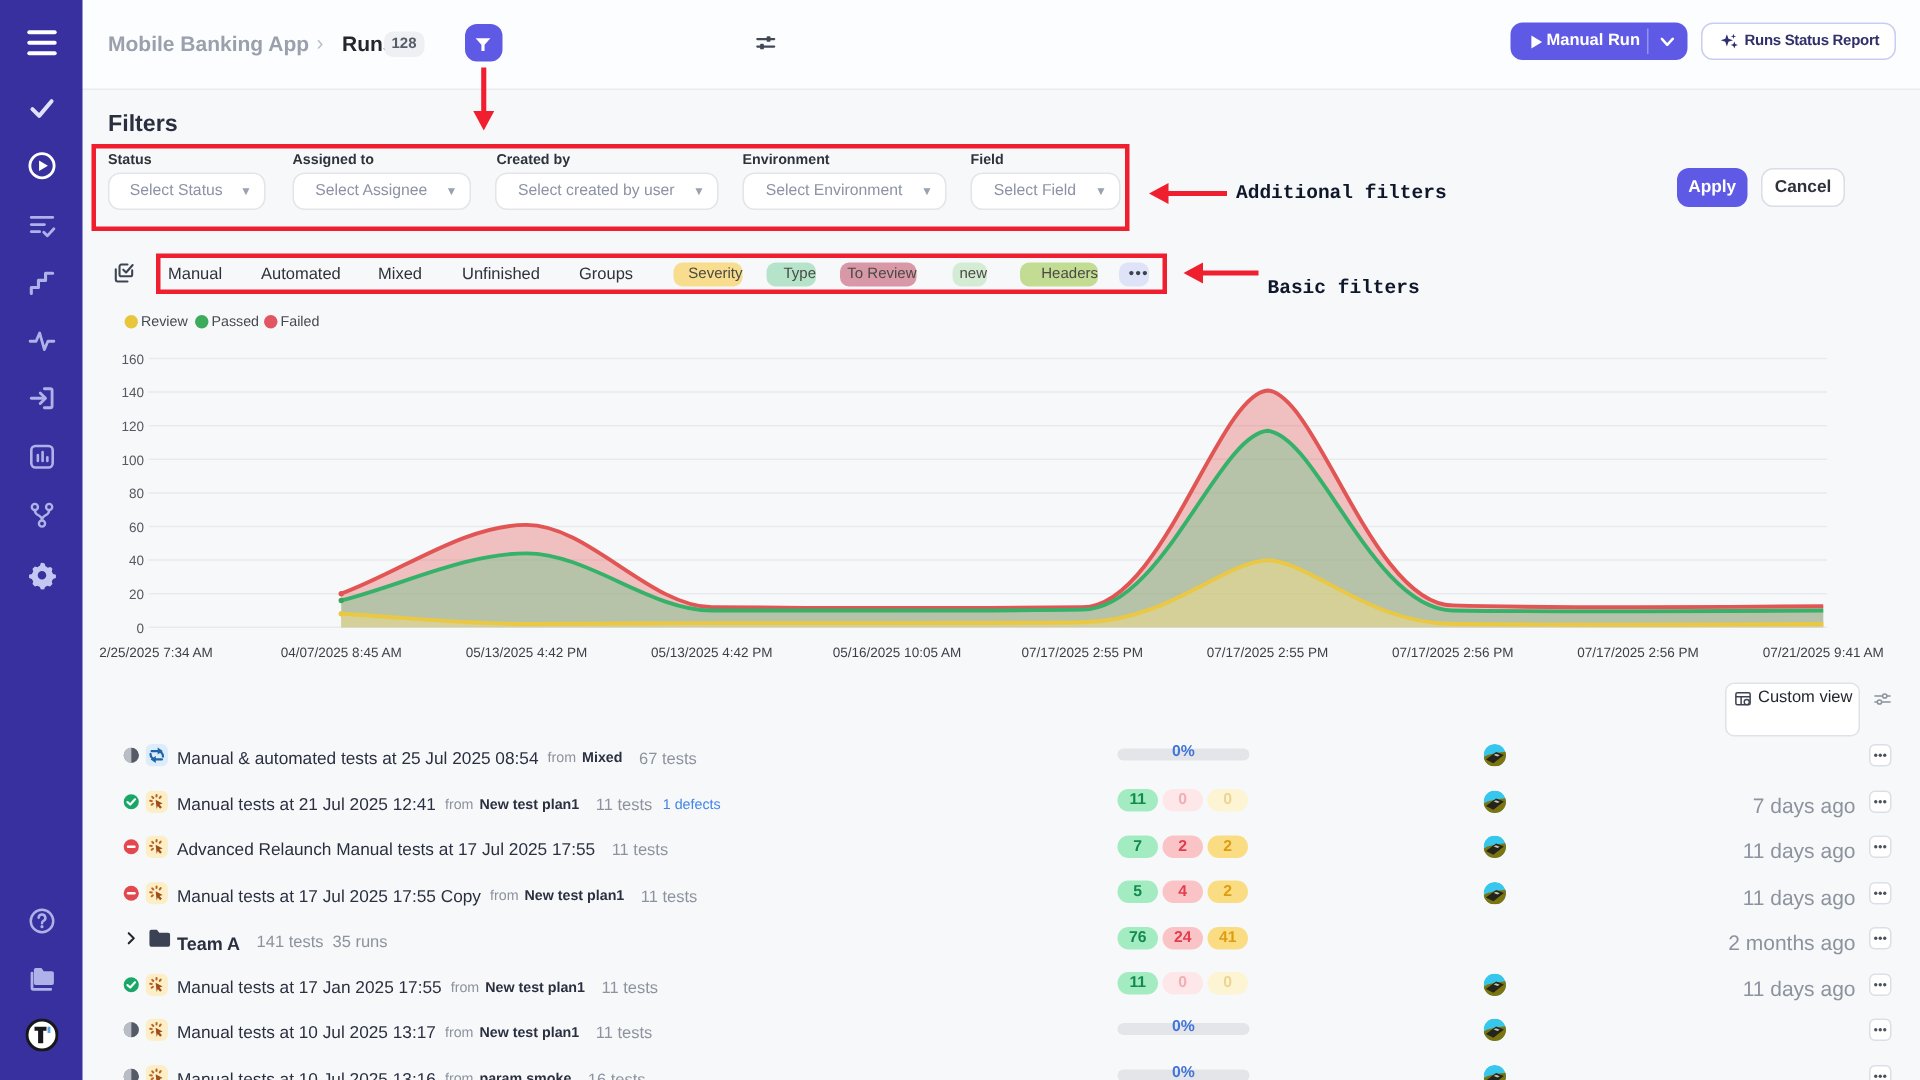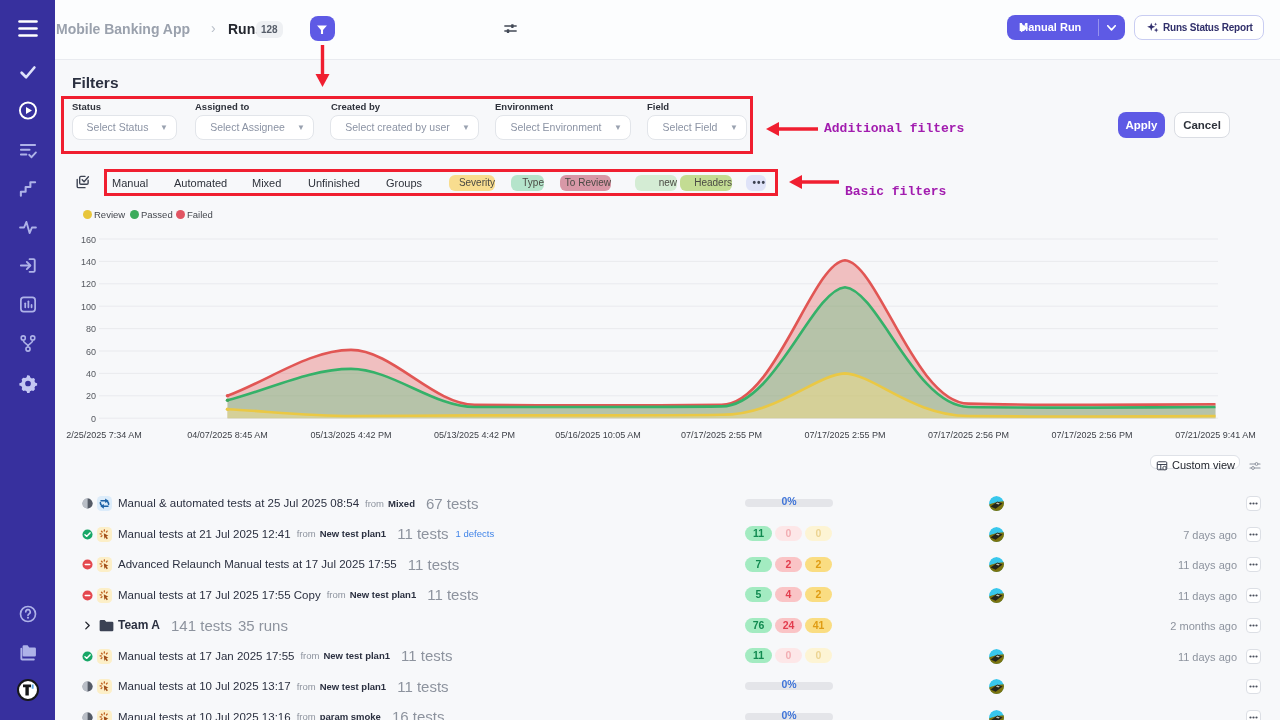--- a/index.html
+++ b/index.html
@@ -3,56 +3,56 @@
 <meta charset="utf-8">
 <style>
 *{margin:0;padding:0;box-sizing:border-box}
 html,body{width:1280px;height:720px;overflow:hidden;font-family:"Liberation Sans",sans-serif;background:#f7f8fa;position:relative}
 .abs{position:absolute}
 
 #sidebar{position:absolute;left:0;top:0;width:55px;height:720px;background:#37309e;z-index:5}
 #sidebar svg{position:absolute;left:50%;transform:translateX(-50%)}
 
 #header{position:absolute;left:0;top:0;width:1280px;height:60px;background:#fcfdfe;border-bottom:1px solid #e9ebf0}
-.crumb-app{position:absolute;left:56px;top:21px;font-size:14px;font-weight:bold;color:#9aa1ad}
+.crumb-app{position:absolute;left:72px;top:21px;font-size:14px;font-weight:bold;color:#9aa1ad}
 .crumb-sep{position:absolute;left:211px;top:20px;font-size:14px;color:#b8bec8}
 .crumb-cur{position:absolute;left:228px;top:21px;font-size:14px;font-weight:bold;color:#23262e}
 .badge128{position:absolute;left:256px;top:21px;background:#eef0f3;border-radius:6px;font-size:10px;font-weight:bold;color:#565d69;padding:3px 5px}
 .filterbtn{position:absolute;left:310px;top:16px;width:25px;height:25px;border-radius:8px;background:#5e5ae5}
 .searchbox{position:absolute;left:344px;top:16px;width:149px;height:25px;border:1px solid #e3e6eb;border-radius:8px;background:#fff}
 .searchbox span{position:absolute;left:29px;top:6px;font-size:11px;color:#9aa2af}
 
 .btn-manual{position:absolute;left:1007px;top:15px;width:118px;height:25px;border-radius:8px;background:#5e5ae5;color:#fff;font-size:11px;font-weight:bold}
 .btn-report{position:absolute;left:1134px;top:15px;width:130px;height:25px;border-radius:8px;background:#fff;border:1px solid #c9cdf2;color:#31306b;font-size:10px;font-weight:bold;letter-spacing:-0.2px;white-space:nowrap}
 
 .h-filters{position:absolute;left:72px;top:74px;font-size:15.5px;font-weight:bold;color:#2b3040}
 .redrect1{position:absolute;left:61px;top:96px;width:692px;height:58px;border:3px solid #f01f30}
 .redrect2{position:absolute;left:104px;top:169px;width:674px;height:27px;border:3px solid #f01f30}
 .flabel{position:absolute;top:101px;font-size:9.5px;font-weight:bold;color:#2e323b}
 .fsel{position:absolute;top:115px;height:25px;background:#fff;border:1px solid #e2e5ea;border-radius:8px;font-size:10.5px;color:#8b93a4;text-align:center;line-height:23px;padding-right:14px}
 .fsel i{position:absolute;right:8px;top:0px;font-style:normal;font-size:8px;color:#9aa2b0}
 .btn-apply{position:absolute;left:1118px;top:112px;width:47px;height:26px;background:#5e5ae5;border-radius:8px;color:#fff;font-size:11.5px;font-weight:bold;text-align:center;line-height:26px}
 .btn-cancel{position:absolute;left:1174px;top:112px;width:56px;height:26px;background:#fff;border:1px solid #dadde3;border-radius:8px;color:#2e323b;font-size:11.5px;font-weight:bold;text-align:center;line-height:24px}
-.anno{position:absolute;color:#a21caf;font-family:"Liberation Mono",monospace;font-weight:bold;font-size:13px}
+.anno{position:absolute;color:#0f172a;font-family:"Liberation Mono",monospace;font-weight:bold;font-size:13px}
 
 .tab{position:absolute;top:177px;font-size:11px;color:#2e323b}
 .chip{position:absolute;top:175px;height:16px;border-radius:6px;font-size:10px;color:#4a4a44;text-align:right;line-height:16px}
 
 .leg{position:absolute;top:209px;font-size:9.5px;color:#45484f}
 .dot{position:absolute;width:9px;height:9px;border-radius:50%;top:209.5px}
 
 .row{position:absolute;left:0;width:1280px;height:30.5px}
-.trun{position:absolute;left:118px;top:0;height:30.5px;display:flex;align-items:center;white-space:nowrap}
+.trun{position:absolute;left:118px;top:12px;height:30.5px;display:flex;align-items:flex-start;white-space:nowrap}
 .rtitle{font-size:11.5px;color:#2b3040}
 .rtitle.team{font-weight:bold;font-size:12px}
 .rfrom{font-size:9.5px;color:#8d939e;margin-left:6px}
 .rplan{font-size:9.5px;color:#2b3040;font-weight:bold;margin-left:4px}
-.rtests{font-size:15px;color:#8d939e;margin-left:11px}
+.rtests{font-size:11px;color:#8d939e;margin-left:11px}
 .rdefect{font-size:9.5px;color:#4285e8;margin-left:7px}
-.rtime{position:absolute;right:43px;top:10px;font-size:11px;color:#8d939e}
+.rtime{position:absolute;right:43px;top:10px;font-size:14px;color:#8d939e}
 .pill{position:absolute;top:7.5px;width:27px;height:15px;border-radius:8px;font-size:10.5px;font-weight:bold;text-align:center;line-height:15px}
 .pgreen{background:#a3ebc1;color:#118a50}
 .pred{background:#fac4c6;color:#e23d4e}
 .pyel{background:#fadd82;color:#df9c13}
 .pred0{background:#fde7e8;color:#f2aeb3}
 .pyel0{background:#fdf4d4;color:#ecd492}
 .pbar{position:absolute;left:745px;top:11px;width:88px;height:8px;border-radius:4px;background:#e4e5e9}
 .ppct{position:absolute;left:745px;top:7px;width:88px;text-align:center;font-size:10.5px;font-weight:bold;color:#3f74d8}
 .avatar{position:absolute;left:988.5px;top:8px;width:15px;height:15px;border-radius:50%;overflow:hidden}
 .rmenu{position:absolute;left:1246px;top:8px;width:15px;height:15px;border:1px solid #dcdfe5;border-radius:4px;background:#fff}
@@ -139,21 +139,21 @@
         <line x1="3" y1="8" x2="21" y2="8"></line>
         <line x1="3" y1="16" x2="21" y2="16"></line>
       </g>
       <rect x="13" y="5" width="4" height="6" rx="1" fill="#414856"></rect>
       <rect x="6" y="13" width="4" height="6" rx="1" fill="#414856"></rect>
     </svg>
  <div class="btn-manual">
   <svg width="9" height="10" viewBox="0 0 12 14" style="position:absolute;left:13px;top:8px">
         <path d="M1 1 L11 7 L1 13 Z" fill="#fff"></path>
       </svg>
-  <span style="position:absolute;left:12px;top:6px">Manual Run</span>
+  <span style="position:absolute;left:24px;top:6px">Manual Run</span>
   <span style="position:absolute;left:91px;top:4px;width:1px;height:17px;background:rgba(255,255,255,.35)"></span>
   <svg width="9" height="6" viewBox="0 0 12 8" style="position:absolute;left:100px;top:10px">
         <path d="M1 1 L6 6.5 L11 1" fill="none" stroke="#fff" stroke-width="2.2" stroke-linecap="round" stroke-linejoin="round"></path>
       </svg>
  </div>
  <div class="btn-report">
   <svg width="14" height="14" viewBox="0 0 24 24" style="position:absolute;left:11px;top:5px">
         <path d="M9 3 L10.8 8.2 L16 10 L10.8 11.8 L9 17 L7.2 11.8 L2 10 L7.2 8.2 Z" fill="#312f6e"></path>
         <path d="M17.5 11.5 L18.6 14.4 L21.5 15.5 L18.6 16.6 L17.5 19.5 L16.4 16.6 L13.5 15.5 L16.4 14.4 Z" fill="#312f6e"></path>
         <path d="M16.5 2.5 L17.2 4.8 L19.5 5.5 L17.2 6.2 L16.5 8.5 L15.8 6.2 L13.5 5.5 L15.8 4.8 Z" fill="#312f6e"></path>
@@ -198,21 +198,21 @@
   </svg>
 
 <span class="tab" style="left:112px">Manual</span>
 <span class="tab" style="left:174px">Automated</span>
 <span class="tab" style="left:252px">Mixed</span>
 <span class="tab" style="left:308px">Unfinished</span>
 <span class="tab" style="left:386px">Groups</span>
 <div class="chip" style="left:449px;width:46px;background:#f8dd8f">Severity</div>
 <div class="chip" style="left:511px;width:33px;background:#b5e4cb">Type</div>
 <div class="chip" style="left:560px;width:51px;background:#d898a7">To Review</div>
-<div class="chip" style="left:635px;width:42px;background:#d4ecd4">new</div>
+<div class="chip" style="left:635px;width:23px;background:#d4ecd4">new</div>
 <div class="chip" style="left:680px;width:52px;background:#c3dc93">Headers</div>
 <div class="chip" style="left:746px;width:20px;background:#dfe3f8;letter-spacing:1px;font-weight:bold;color:#3c4150">•••</div>
 
 <span class="dot" style="left:83px;background:#e8c63b"></span>
 <span class="leg" style="left:94px">Review</span>
 <span class="dot" style="left:130px;background:#3cab5c"></span>
 <span class="leg" style="left:141px">Passed</span>
 <span class="dot" style="left:176px;background:#e25563"></span>
 <span class="leg" style="left:187px">Failed</span>
 
@@ -255,21 +255,21 @@
     <path d="M227.5 400.3 C268.7 389.8 309.8 368.9 351 368.9 C392.2 368.9 433.3 407.0 474.5 407.0 C515.7 407.0 556.8 407.0 598 407.0 C639.2 407.0 680.3 407.0 721.5 406.4 C775 406.2 812 290 845 287.2 C878 290 915 406 968.5 407.0 C1009.7 407.6 1050.8 407.6 1092 407.6 C1133.2 407.6 1174.3 407.2 1215.5 407.0 L1215.5 418.2 L227.5 418.2 Z" fill="rgba(96,202,136,0.4)"></path>
     <path d="M227.5 409.2 C268.7 411.5 309.8 416.0 351 416.0 C392.2 416.0 433.3 415.4 474.5 415.4 C515.7 415.4 556.8 415.4 598 415.4 C639.2 415.4 680.3 415.4 721.5 414.8 C778 414.6 815 375 845 373.4 C875 375 912 415.5 968.5 416.0 C1009.7 416.5 1050.8 416.5 1092 416.5 C1133.2 416.5 1174.3 416.2 1215.5 416.0 L1215.5 418.2 L227.5 418.2 Z" fill="rgba(250,225,130,0.45)"></path>
     <path d="M227.5 395.8 C268.7 380.5 309.8 349.9 351 349.9 C392.2 349.9 433.3 404.3 474.5 404.8 C515.7 405.3 556.8 405.3 598 405.3 C639.2 405.3 680.3 405.3 721.5 404.8 C775 404.8 812 263 845 260.3 C878 263 915 403 968.5 403.6 C1009.7 404.8 1050.8 404.8 1092 404.8 C1133.2 404.8 1174.3 404.4 1215.5 404.2" fill="none" stroke="#e15654" stroke-width="2.6"></path>
     <path d="M227.5 400.3 C268.7 389.8 309.8 368.9 351 368.9 C392.2 368.9 433.3 407.0 474.5 407.0 C515.7 407.0 556.8 407.0 598 407.0 C639.2 407.0 680.3 407.0 721.5 406.4 C775 406.2 812 290 845 287.2 C878 290 915 406 968.5 407.0 C1009.7 407.6 1050.8 407.6 1092 407.6 C1133.2 407.6 1174.3 407.2 1215.5 407.0" fill="none" stroke="#35b169" stroke-width="2.6"></path>
     <path d="M227.5 409.2 C268.7 411.5 309.8 416.0 351 416.0 C392.2 416.0 433.3 415.4 474.5 415.4 C515.7 415.4 556.8 415.4 598 415.4 C639.2 415.4 680.3 415.4 721.5 414.8 C778 414.6 815 375 845 373.4 C875 375 912 415.5 968.5 416.0 C1009.7 416.5 1050.8 416.5 1092 416.5 C1133.2 416.5 1174.3 416.2 1215.5 416.0" fill="none" stroke="#eac844" stroke-width="2.6"></path>
     <circle cx="227.5" cy="395.8" r="1.8" fill="#e15654"></circle>
     <circle cx="227.5" cy="400.3" r="1.8" fill="#3aa65a"></circle>
     <circle cx="227.5" cy="409.2" r="1.8" fill="#eac844"></circle>
   </svg>
 
-<div class="abs" style="left:1150px;top:455px;width:90px;height:14px;background:#fff;border:1px solid #dfe2e8;border-radius:6px">
+<div class="abs" style="left:1150px;top:455px;width:90px;height:36px;background:#fff;border:1px solid #dfe2e8;border-radius:6px">
  <svg width="12" height="12" viewBox="0 0 24 24" style="position:absolute;left:5px;top:4px">
       <rect x="2.5" y="3.5" width="19" height="16" rx="2" fill="none" stroke="#3c4250" stroke-width="2"></rect>
       <line x1="2.5" y1="9" x2="21.5" y2="9" stroke="#3c4250" stroke-width="2"></line>
       <line x1="9.5" y1="9" x2="9.5" y2="19.5" stroke="#3c4250" stroke-width="2"></line>
       <circle cx="17" cy="16" r="3.4" fill="#fff" stroke="#3c4250" stroke-width="1.8"></circle>
     </svg>
  <span style="position:absolute;left:21px;top:3px;font-size:11px;font-weight:500;color:#23262e;white-space:nowrap">Custom view</span>
 </div>
 <svg class="abs" style="left:1248px;top:460px" width="14" height="12" viewBox="0 0 24 24">
     <g stroke="#8b919d" stroke-width="2.2" stroke-linecap="round">

